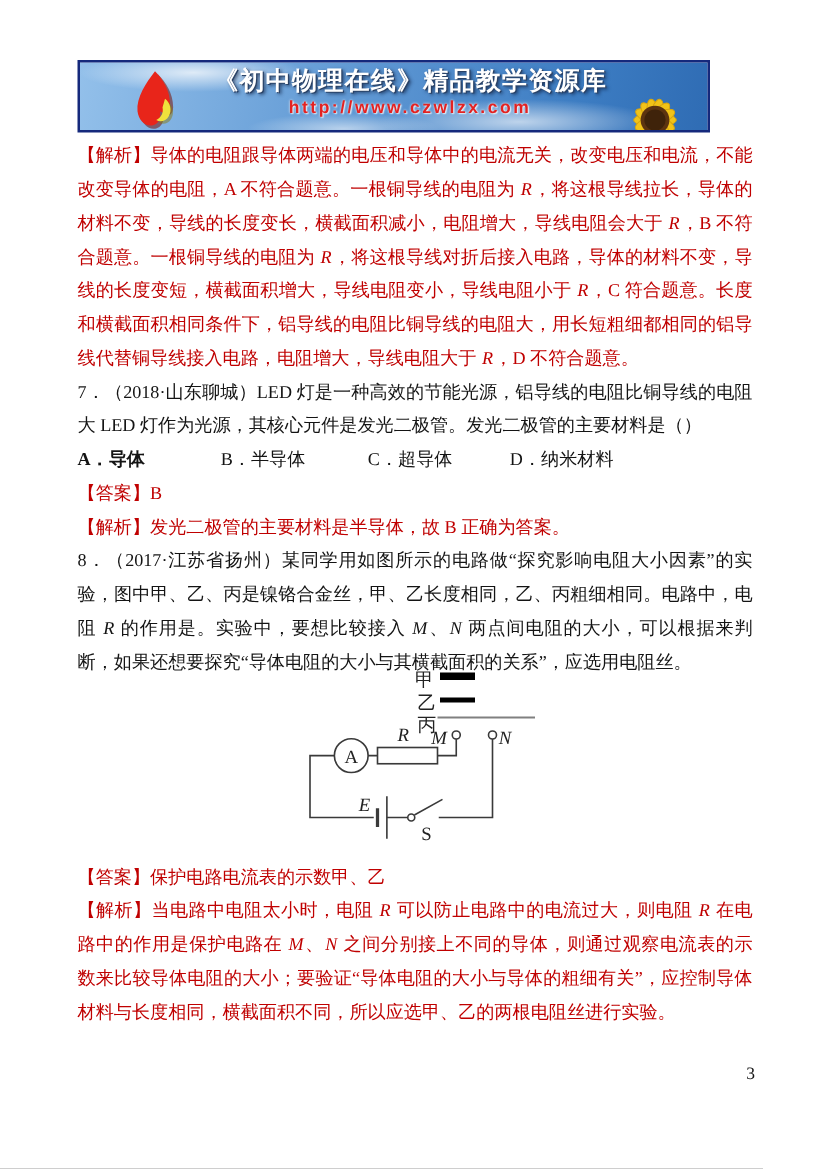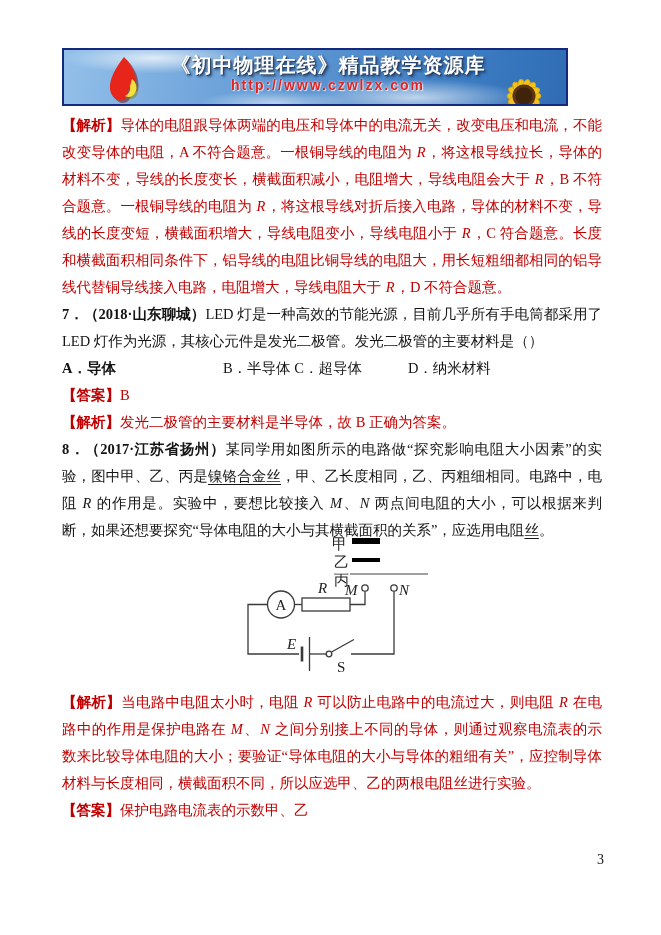--- a/index.html
+++ b/index.html
@@ -35,26 +35,26 @@
   }
   .logo{position:absolute; left:30px; top:3px; z-index:2;}
   .sunflower{position:absolute; right:-10px; top:12px; z-index:2;}
   
   .content{position:absolute; left:62px; top:112px; width:540px;}
   .para{
     margin:0; font-size:14.5px; line-height:27px; color:#141414;
     text-align:justify; text-justify:inter-ideograph;
   }
   .para.red{color:#c00000;}
-  .s-b{font-weight:bold;}
+  .s-b{font-weight:normal;}
   .s-i{font-family:"Liberation Serif",serif; font-style:italic; padding:0 1px;}
-  .s-u{text-decoration:underline; text-underline-offset:3px;}
+  .s-u{text-underline-offset:3px;}
   .options{height:27px; line-height:27px; font-size:14.5px; color:#141414; white-space:nowrap;}
   .options span{display:inline-block;}
-  .opt-a{width:111px;font-weight:bold;} .opt-b{width:114px;text-align:right;} .opt-c{width:110px;}
+  .opt-a{width:111px;font-weight:bold;} .opt-b{width:114px;} .opt-c{width:110px;}
   
   .diagram{height:148px; width:212px; margin:-15px 0 12px 176px;}
   .dg-line{stroke:#3a3a3a; stroke-width:1.3; fill:none;}
   .dg-gray{stroke:#808080; stroke-width:1.6;}
   .dg-node{fill:#fff; stroke:#3a3a3a; stroke-width:1.3;}
   .dl{font-family:"Liberation Serif",serif; font-size:15px; fill:#222;}
   .dv{font-family:"Liberation Serif",serif; font-style:italic; font-size:15px; fill:#222;}
   .pageno{
     position:absolute; right:57px; top:852px; font-size:14px; color:#141414;
     font-family:"Liberation Serif",serif;
@@ -88,21 +88,21 @@
         <circle r="11.5" fill="#5d3410"></circle>
         <circle r="8.5" fill="#3f230a"></circle>
       </g>
       <ellipse cx="74" cy="56" rx="12" ry="6" fill="#3f7a26"></ellipse>
       <ellipse cx="58" cy="59" rx="9" ry="4" fill="#2f611c"></ellipse>
     </svg>
   </div>
 
   <div class="content">
     <p class="para red"><span class="s-b">【解析】</span><span>导体的电阻跟导体两端的电压和导体中的电流无关，改变电压和电流，不能改变导体的电阻，A 不符合题意。一根铜导线的电阻为 </span><span class="s-i">R</span><span>，将这根导线拉长，导体的材料不变，导线的长度变长，横截面积减小，电阻增大，导线电阻会大于 </span><span class="s-i">R</span><span>，B 不符合题意。一根铜导线的电阻为 </span><span class="s-i">R</span><span>，将这根导线对折后接入电路，导体的材料不变，导线的长度变短，横截面积增大，导线电阻变小，导线电阻小于 </span><span class="s-i">R</span><span>，C 符合题意。长度和横截面积相同条件下，铝导线的电阻比铜导线的电阻大，用长短粗细都相同的铝导线代替铜导线接入电路，电阻增大，导线电阻大于 </span><span class="s-i">R</span><span>，D 不符合题意。</span></p>
-    <p class="para"><span class="s-b">7．（2018·山东聊城）</span><span>LED 灯是一种高效的节能光源，目前几乎所有手电筒都采用了 LED 灯作为光源，其核心元件是发光二极管。发光二极管的主要材料是（）</span></p>
+    <p class="para"><span class="s-b">7．（2018·山东聊城）</span><span>LED 灯是一种高效的节能光源，铝导线的电阻比铜导线的电阻大 LED 灯作为光源，其核心元件是发光二极管。发光二极管的主要材料是（）</span></p>
     <div class="options">
       <span class="opt-a">A．导体</span>
       <span class="opt-b">B．半导体</span>
       <span class="opt-c">C．超导体</span>
       <span class="opt-d">D．纳米材料</span>
     </div>
     <p class="para red"><span class="s-b">【答案】</span><span>B</span></p>
     <p class="para red"><span class="s-b">【解析】</span><span>发光二极管的主要材料是半导体，故 B 正确为答案。</span></p>
     <p class="para"><span class="s-b">8．（2017·江苏省扬州）</span><span>某同学用如图所示的电路做“探究影响电阻大小因素”的实验，图中甲、乙、丙是</span><span class="s-u">镍铬合金丝</span><span>，甲、乙长度相同，乙、丙粗细相同。电路中，电阻 </span><span class="s-i">R</span><span> 的作用是。实验中，要想比较接入 </span><span class="s-i">M</span><span>、</span><span class="s-i">N</span><span> 两点间电阻的大小，可以根据来判断，如果还想要探究“导体电阻的大小与其横截面积的关系”，应选用电阻</span><span class="s-u">丝</span><span>。</span></p>
 
@@ -136,18 +136,18 @@
         <line x1="64" y1="117.5" x2="64" y2="132.5" stroke="#3a3a3a" stroke-width="2.6"></line>
         <line x1="71.5" y1="108" x2="71.5" y2="142" stroke="#3a3a3a" stroke-width="1.3"></line>
         <text class="dv" x="49" y="120">E</text>
 
         <circle cx="91" cy="125" r="2.8" class="dg-node"></circle>
         <line class="dg-line" x1="93.5" y1="123" x2="116" y2="110.5"></line>
         <text class="dl" x="99" y="143">S</text>
       </svg>
     </div>
 
+    <p class="para red"><span class="s-b">【答案】</span><span>保护电路电流表的示数甲、乙</span></p>
     <p class="para red"><span class="s-b">【解析】</span><span>当电路中电阻太小时，电阻 </span><span class="s-i">R</span><span> 可以防止电路中的电流过大，则电阻 </span><span class="s-i">R</span><span> 在电路中的作用是保护电路在 </span><span class="s-i">M</span><span>、</span><span class="s-i">N</span><span> 之间分别接上不同的导体，则通过观察电流表的示数来比较导体电阻的大小；要验证“导体电阻的大小与导体的粗细有关”，应控制导体材料与长度相同，横截面积不同，所以应选甲、乙的两根电阻丝进行实验。</span></p>
-    <p class="para red"><span class="s-b">【答案】</span><span>保护电路电流表的示数甲、乙</span></p>
   </div>
 
   <div class="pageno">3</div>
 </div>
 
 </body></html>

